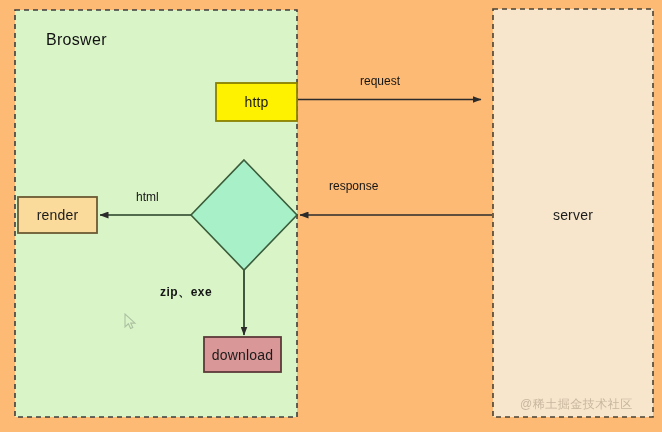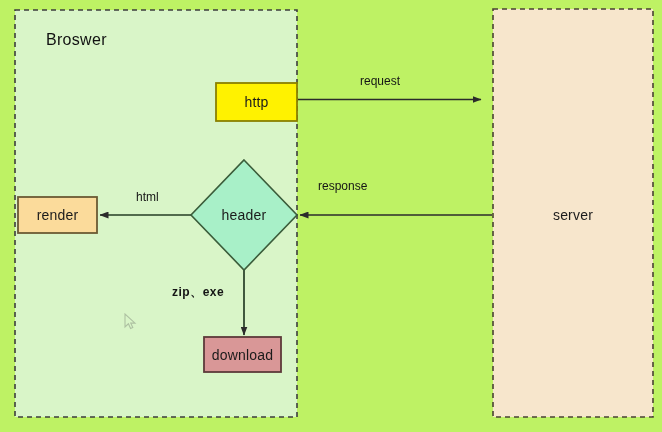--- a/index.html
+++ b/index.html
@@ -7,21 +7,21 @@
     padding: 0;
     background: #ffffff;
   }
   body {
     font-family: "Liberation Sans", "DejaVu Sans", sans-serif;
   }
   #canvas {
     position: relative;
     width: 662px;
     height: 432px;
-    background: #bef264;
+    background: #fdba74;
     overflow: hidden;
   }
   #diagram-svg {
     position: absolute;
     left: 0;
     top: 0;
     width: 662px;
     height: 432px;
   }
   .node-label {
@@ -84,23 +84,23 @@
   
   #download-label {
     left: 204px;
     top: 337px;
     width: 77px;
     height: 35px;
     font-size: 14px;
   }
   
   #request-label { left: 360px; top: 74px; }
-  #response-label { left: 318px; top: 179px; }
+  #response-label { left: 329px; top: 179px; }
   #html-label { left: 136px; top: 190px; text-align: center; }
-  #zipexe-label { left: 172px; top: 284px; font-weight: bold; letter-spacing: 0.5px; }
+  #zipexe-label { left: 160px; top: 284px; font-weight: bold; letter-spacing: 0.5px; }
   
   #watermark {
     position: absolute;
     left: 520px;
     top: 396px;
     font-size: 12px;
     color: rgba(120, 105, 85, 0.38);
     letter-spacing: 0.5px;
     white-space: nowrap;
     pointer-events: none;
@@ -148,32 +148,32 @@
 
     <rect x="204" y="337" width="77" height="35" fill="#d99797" stroke="#5c3a3a" stroke-width="1.8"></rect>
   </svg>
 
   <div id="browser-title">Broswer</div>
 
   <div id="server-label" class="node-label">server</div>
 
   <div id="http-label" class="node-label">http</div>
 
-  <div id="header-label" class="node-label">header</div>
 
   <div id="render-label" class="node-label">render</div>
 
   <div id="download-label" class="node-label">download</div>
 
   <div id="request-label" class="edge-label">request</div>
 
   <div id="response-label" class="edge-label">response</div>
 
   <div id="html-label" class="edge-label">html</div>
 
   <div id="zipexe-label" class="edge-label">zip、exe</div>
 
+  <div id="watermark">@稀土掘金技术社区</div>
 
   <svg id="mouse-cursor" viewBox="0 0 14 18" xmlns="http://www.w3.org/2000/svg">
     <path d="M1,1 L1,14 L4.4,10.8 L6.6,15.6 L8.8,14.6 L6.7,10.1 L11,10.1 Z" fill="none" stroke="#4b4b4b" stroke-width="1.1"></path>
   </svg>
 
 </div>
 
 </body></html>

